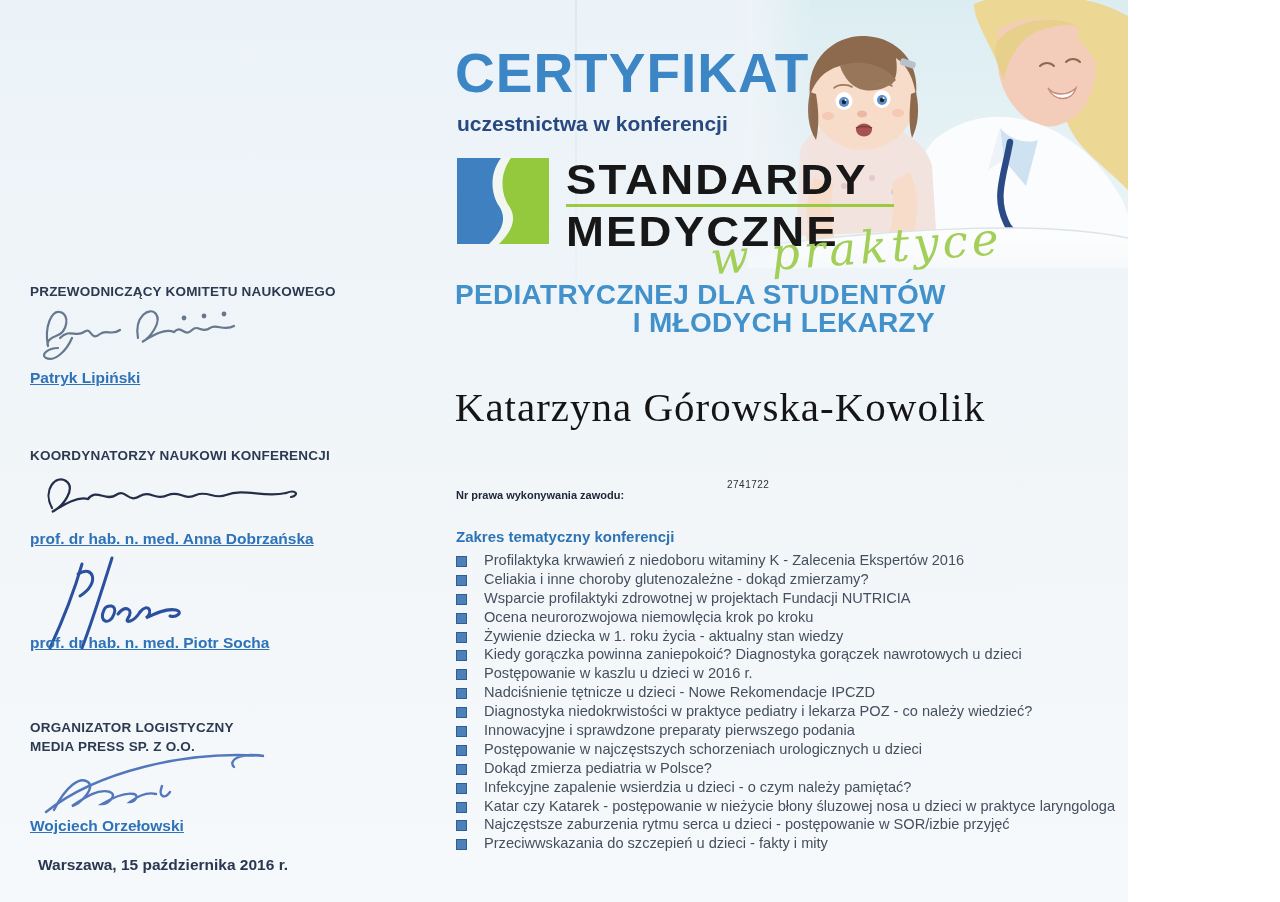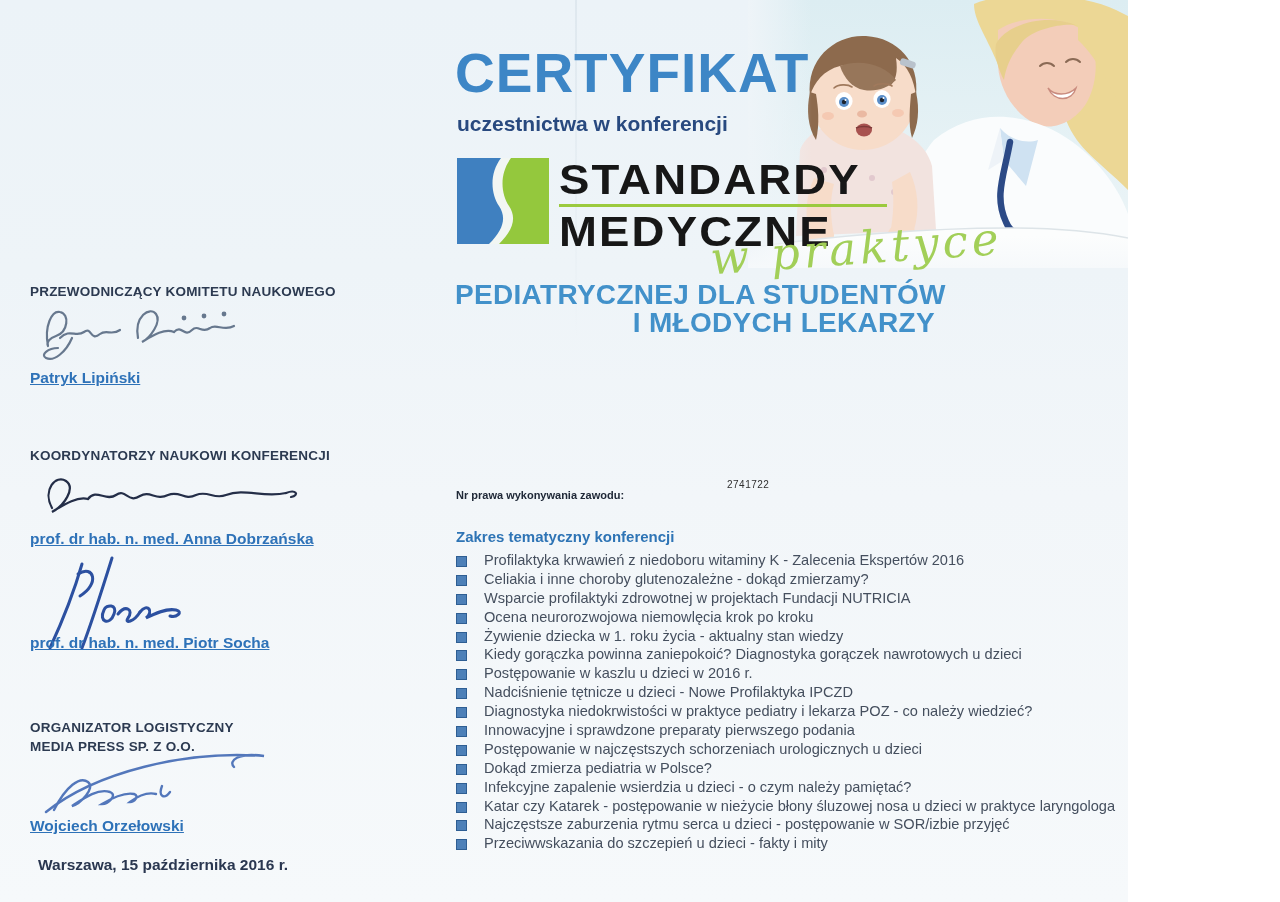--- a/index.html
+++ b/index.html
@@ -10,21 +10,21 @@
   }
   .crease{position:absolute;left:575px;top:0;width:2px;height:340px;
     background:linear-gradient(180deg,rgba(160,180,195,.18),rgba(160,180,195,0));}
   
   .title{position:absolute;left:455px;top:46px;font-size:55px;line-height:1;
     font-weight:700;color:#3d86c6;letter-spacing:1px;}
   .subtitle{position:absolute;left:457px;top:112px;font-size:21px;font-weight:700;color:#28497f;}
   
   .logo-row{position:absolute;left:457px;top:158px;display:flex;align-items:flex-start;}
   .logo-mark{width:92px;height:86px;flex:0 0 auto;}
-  .logo-text{margin-left:10px;}
+  .logo-text{margin-left:17px;}
   .logo-line{font-size:43px;line-height:.98;font-weight:800;color:#171717;
     letter-spacing:2px;transform:scaleX(1.06);transform-origin:left;white-space:nowrap;}
   .logo-sep{width:328px;height:3px;background:#9bca3e;margin:4px 0 3px 0;}
   .script-green{position:absolute;left:710px;top:222px;font-family:"DejaVu Serif",serif;
     font-style:italic;font-size:45px;color:#a2cf58;transform:rotate(-4deg);
     letter-spacing:4px;white-space:nowrap;}
   .logo-sub{position:absolute;left:455px;width:480px;text-align:right;font-size:28px;
     font-weight:700;color:#4291ca;letter-spacing:.3px;white-space:nowrap;}
   .logo-sub.s1{top:279px;}
   .logo-sub.s2{top:307px;}
@@ -143,20 +143,21 @@
     <div class="logo-text">
       <div class="logo-line">STANDARDY</div>
       <div class="logo-sep"></div>
       <div class="logo-line">MEDYCZNE</div>
     </div>
   </div>
   <div class="script-green">w praktyce</div>
   <div class="logo-sub s1">PEDIATRYCZNEJ DLA STUDENTÓW</div>
   <div class="logo-sub s2">I MŁODYCH LEKARZY</div>
 
+  <div class="recipient-name">Katarzyna Górowska-Kowolik</div>
   <div class="license-label">Nr prawa wykonywania zawodu:</div>
   <div class="license-number">2741722</div>
 
   <div class="topics">
     <div class="topics-heading">Zakres tematyczny konferencji</div>
     <ul class="topics-list">
 
         <li>
           <span class="bullet"></span>
           <span>Profilaktyka krwawień z niedoboru witaminy K - Zalecenia Ekspertów 2016</span>
@@ -189,21 +190,21 @@
           <span>Kiedy gorączka powinna zaniepokoić? Diagnostyka gorączek nawrotowych u dzieci</span>
         </li>
 
         <li>
           <span class="bullet"></span>
           <span>Postępowanie w kaszlu u dzieci w 2016 r.</span>
         </li>
 
         <li>
           <span class="bullet"></span>
-          <span>Nadciśnienie tętnicze u dzieci - Nowe Profilaktyka IPCZD</span>
+          <span>Nadciśnienie tętnicze u dzieci - Nowe Rekomendacje IPCZD</span>
         </li>
 
         <li>
           <span class="bullet"></span>
           <span>Diagnostyka niedokrwistości w praktyce pediatry i lekarza POZ - co należy wiedzieć?</span>
         </li>
 
         <li>
           <span class="bullet"></span>
           <span>Innowacyjne i sprawdzone preparaty pierwszego podania</span>

